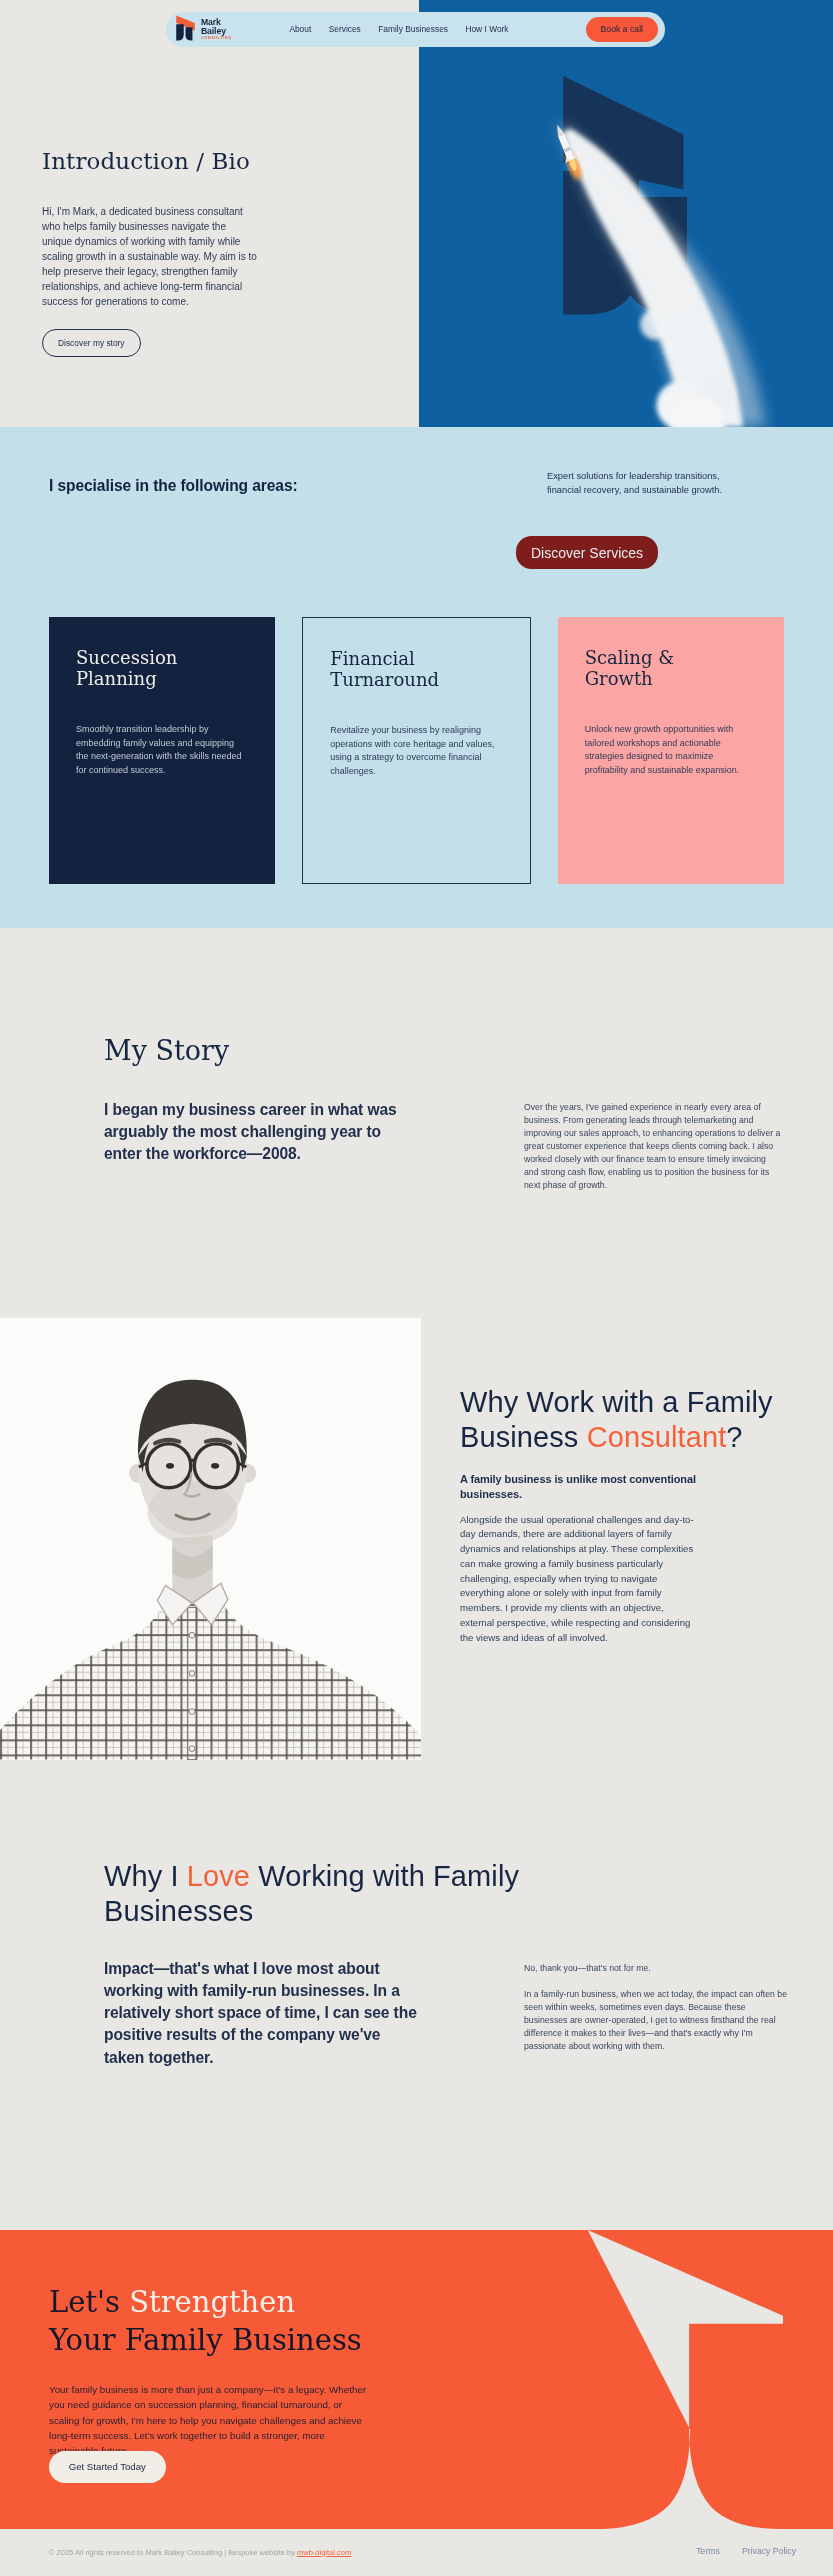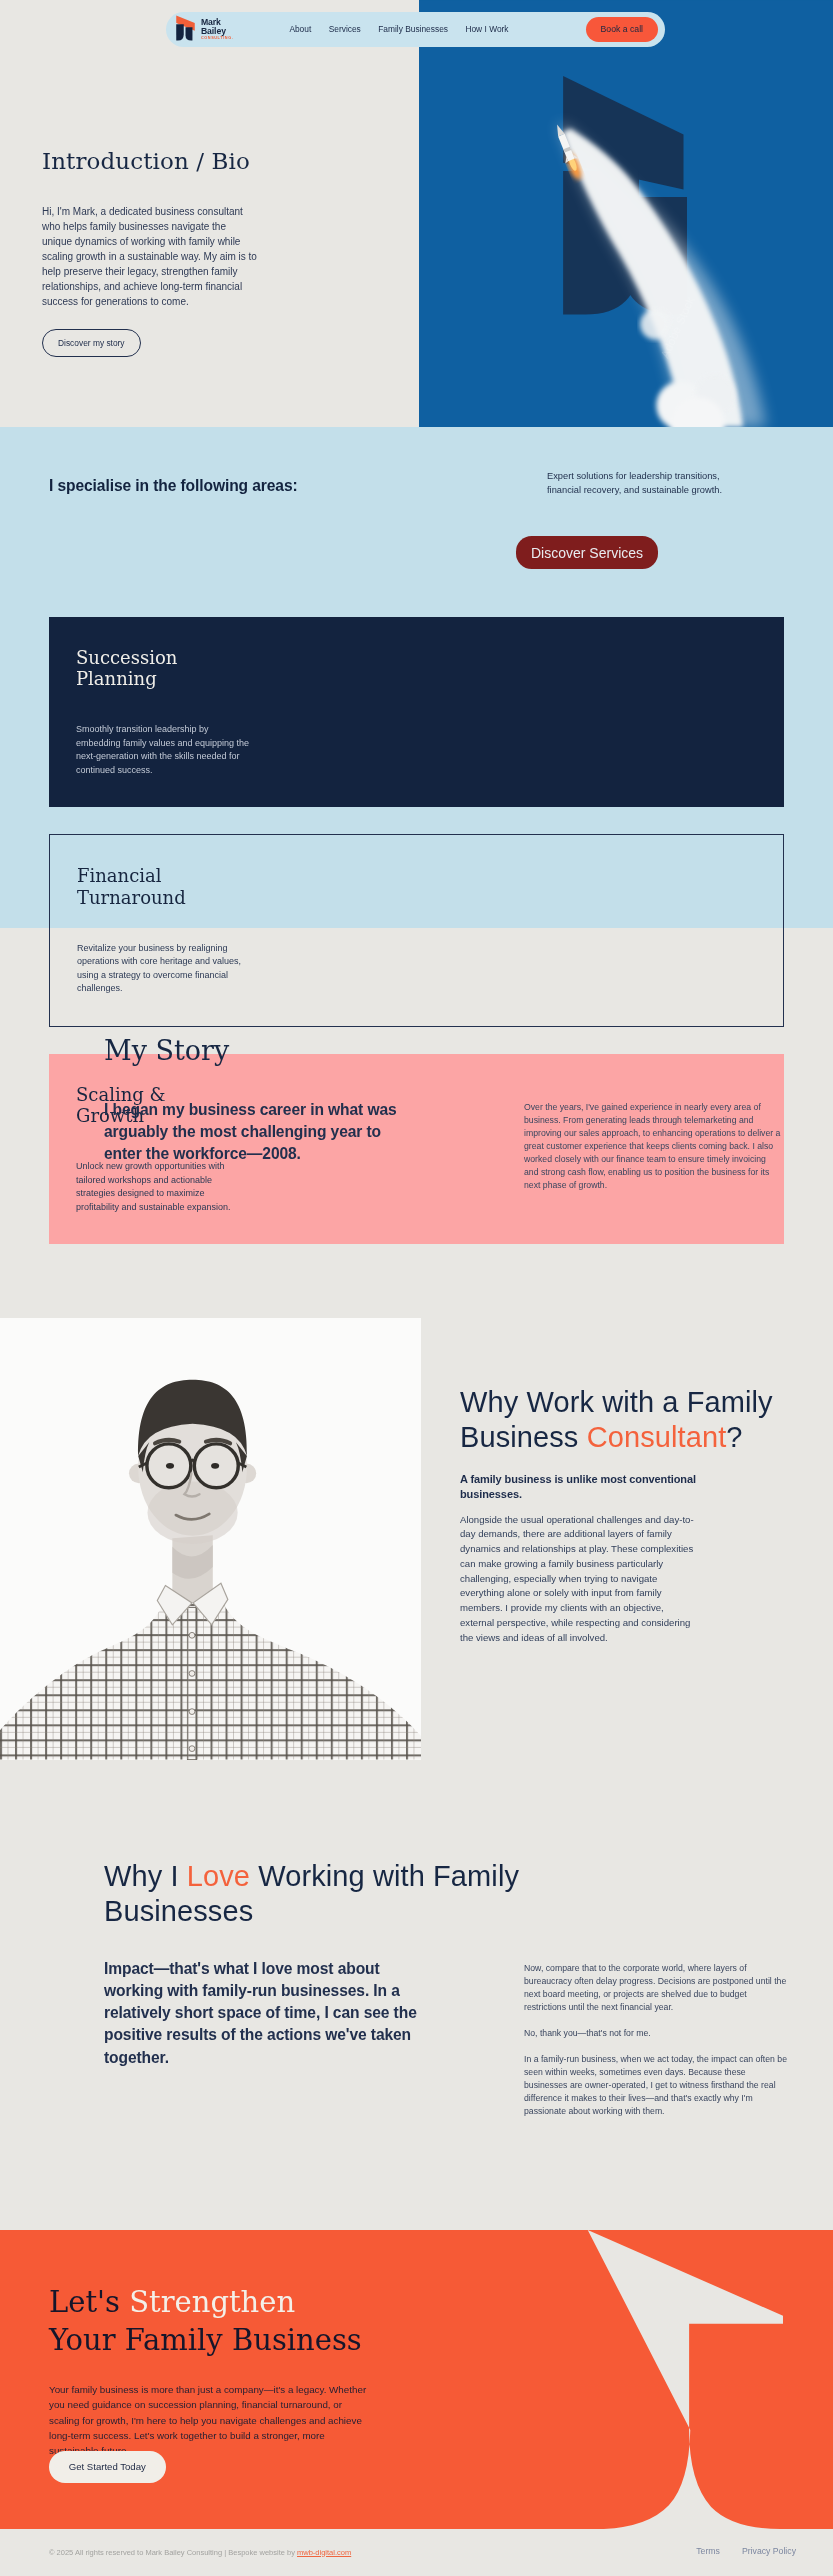--- a/index.html
+++ b/index.html
@@ -24,21 +24,21 @@
   .hero-body{margin:30px 0 0 0;font-size:10px;line-height:1.5;color:#2e3a55;width:215px;}
   .hero-btn{margin-top:19.7px;background:transparent;border:0.8px solid #22304e;color:#1c2a48;
             font-size:8.4px;padding:8px 15px;border-radius:15px;cursor:pointer;font-family:"Liberation Sans",sans-serif;}
 
   
   .specialise{position:absolute;left:0;top:427px;width:834px;height:501px;background:#c3dfea;}
   .spec-heading{position:absolute;left:49px;top:50px;font-size:15.6px;font-weight:700;color:#13233f;letter-spacing:-0.1px;margin:0;}
   .spec-intro{position:absolute;left:547px;top:42px;width:179px;font-size:9.3px;line-height:1.55;color:#23324f;}
   .spec-btn{position:absolute;left:516px;top:109px;background:#7f1d1d;color:#e9ecf0;border:none;
             font-size:14px;padding:8.7px 15px;border-radius:15.6px;cursor:pointer;}
-  .cards{position:absolute;left:49px;top:190px;width:735px;height:344px;display:flex;gap:27px;flex-direction:column;}
+  .cards{position:absolute;left:49px;top:190px;width:735px;height:267px;display:flex;gap:27px;}
   .card{flex:1;box-sizing:border-box;padding:30px 27px;}
   .card-1{background:#13233f;}
   .card-2{background:transparent;border:0.6px solid #23314f;}
   .card-3{background:#fca5a5;}
   .card-title{font-size:18px;line-height:1.18;margin:0;font-weight:400;color:#16253f;max-width:156px;}
   .card-1 .card-title{color:#efede8;}
   .card-body{margin:34px 0 0 0;font-size:9px;line-height:1.5;color:#2c3a55;max-width:174px;}
   .card-1 .card-body{color:#c3cad6;}
 
   
@@ -235,23 +235,22 @@
 
   <div class="whywork">
     <h2 class="h-serif"><span>Why Work with a Family Business </span><span class="hl">Consultant</span><span>?</span></h2>
     <p class="ww-sub">A family business is unlike most conventional businesses.</p>
     <p class="ww-body">Alongside the usual operational challenges and day-to-day demands, there are additional layers of family dynamics and relationships at play. These complexities can make growing a family business particularly challenging, especially when trying to navigate everything alone or solely with input from family members. I provide my clients with an objective, external perspective, while respecting and considering the views and ideas of all involved.</p>
   </div>
 
   <div class="love-heading">
     <h2 class="h-serif"><span>Why I </span><span class="hl">Love</span><span> Working with Family Businesses</span></h2>
   </div>
-  <div class="love-lead">Impact—that's what I love most about working with family-run businesses. In a relatively short space of time, I can see the positive results of the actions we've taken together.</div>
+  <div class="love-lead">Impact—that's what I love most about working with family-run businesses. In a relatively short space of time, I can see the positive results of the company we've taken together.</div>
   <div class="love-col">
-    <p>Now, compare that to the corporate world, where layers of bureaucracy often delay progress. Decisions are postponed until the next board meeting, or projects are shelved due to budget restrictions until the next financial year.</p>
     <p>No, thank you—that's not for me.</p>
     <p>In a family-run business, when we act today, the impact can often be seen within weeks, sometimes even days. Because these businesses are owner-operated, I get to witness firsthand the real difference it makes to their lives—and that's exactly why I'm passionate about working with them.</p>
   </div>
 
   <div class="cta">
     <svg class="cta-glyph" width="255" height="299" viewBox="0 0 440 516">
       <path fill="#e8e7e3" d="M15,0 L352,148 L352,162 L190,162 L190,345
            Q190,435 228,478 Q265,516 347,516
            L43,516
            Q120,512 155,475 Q190,437 192,345 Z"></path>

